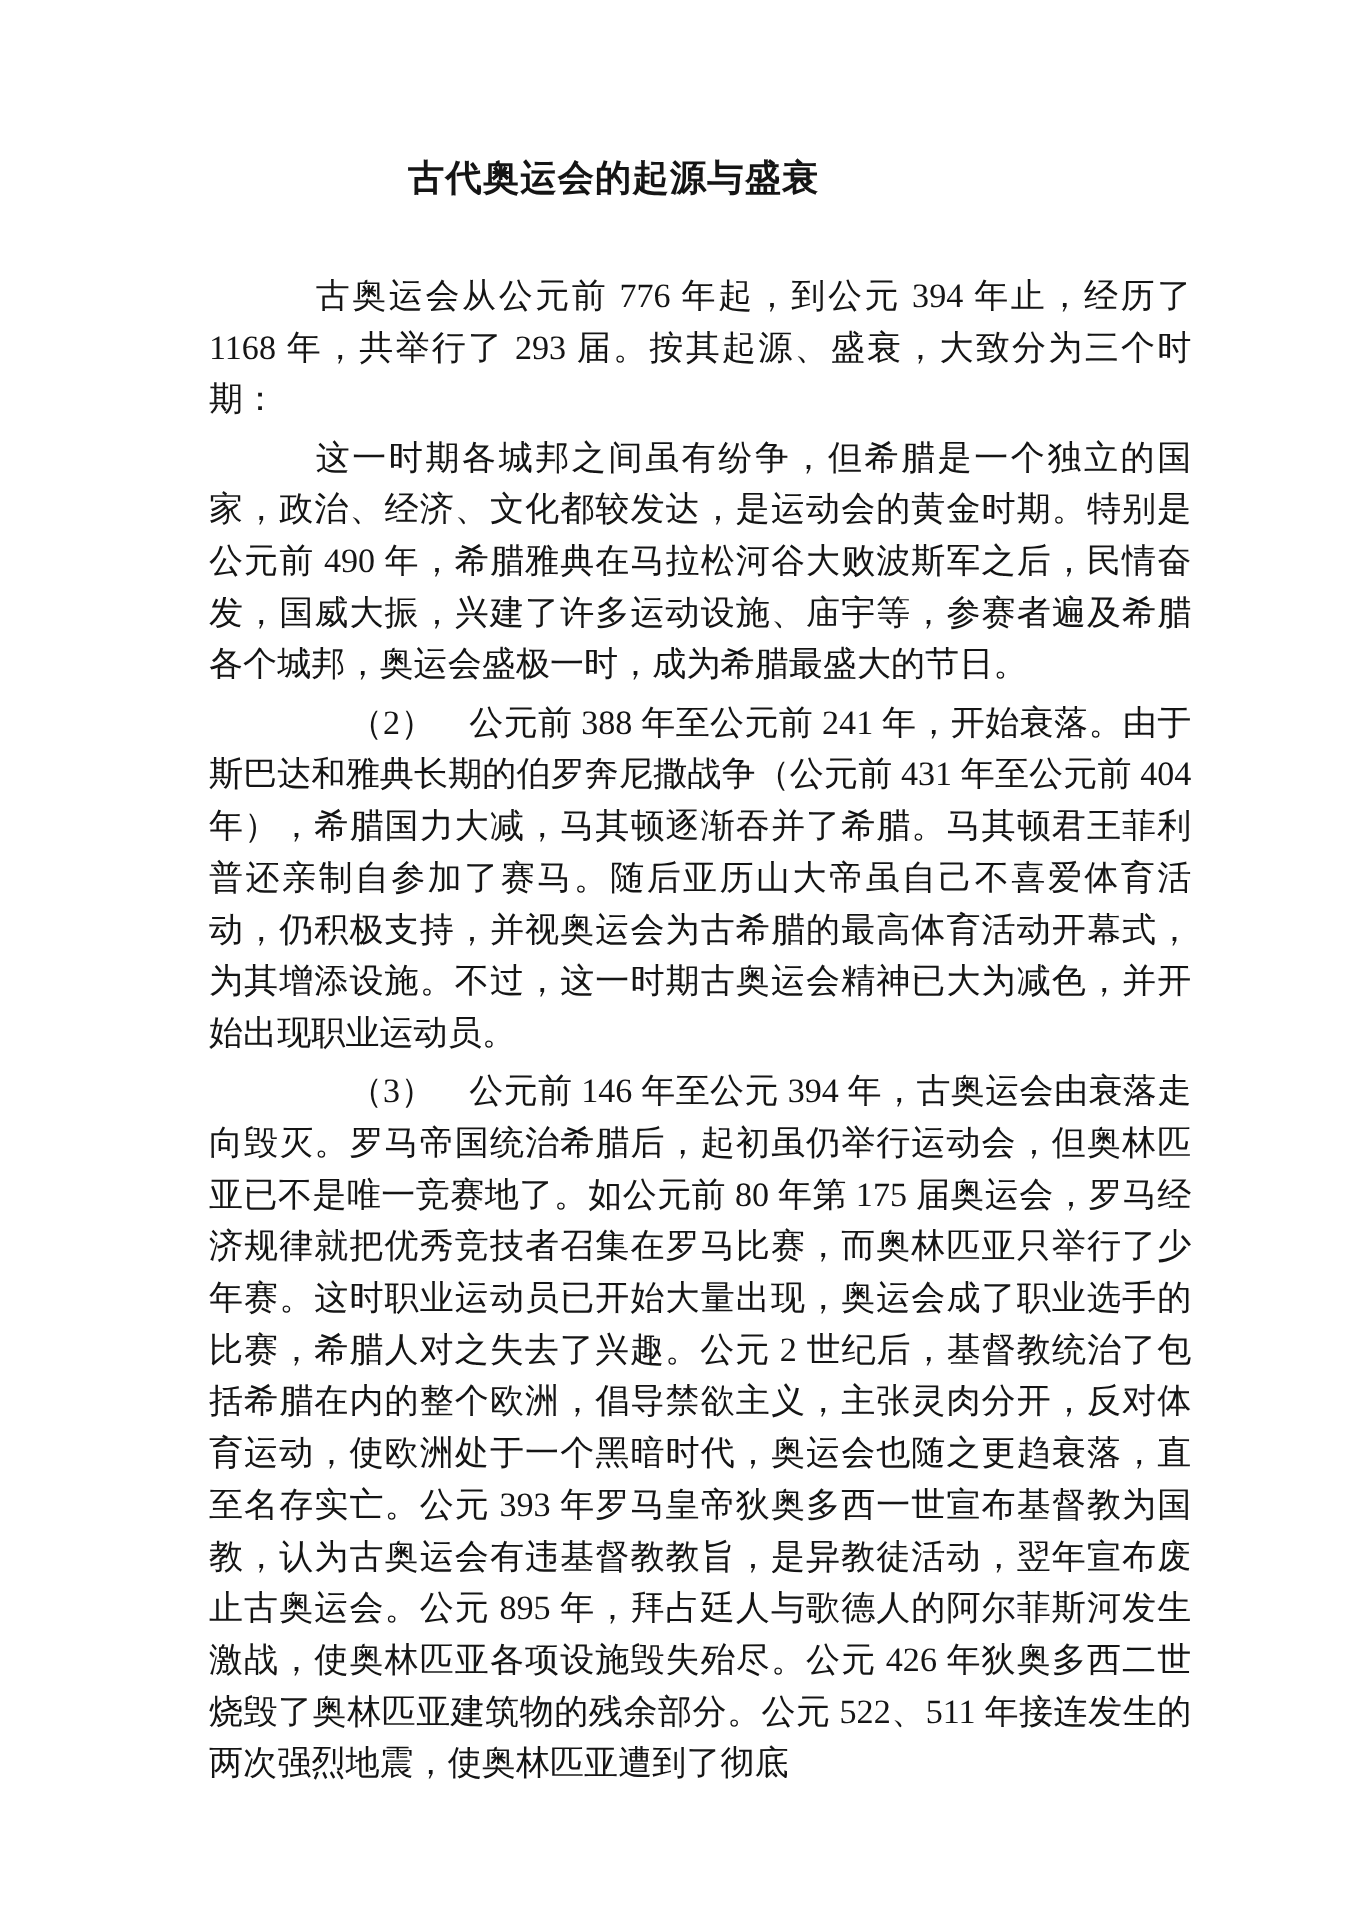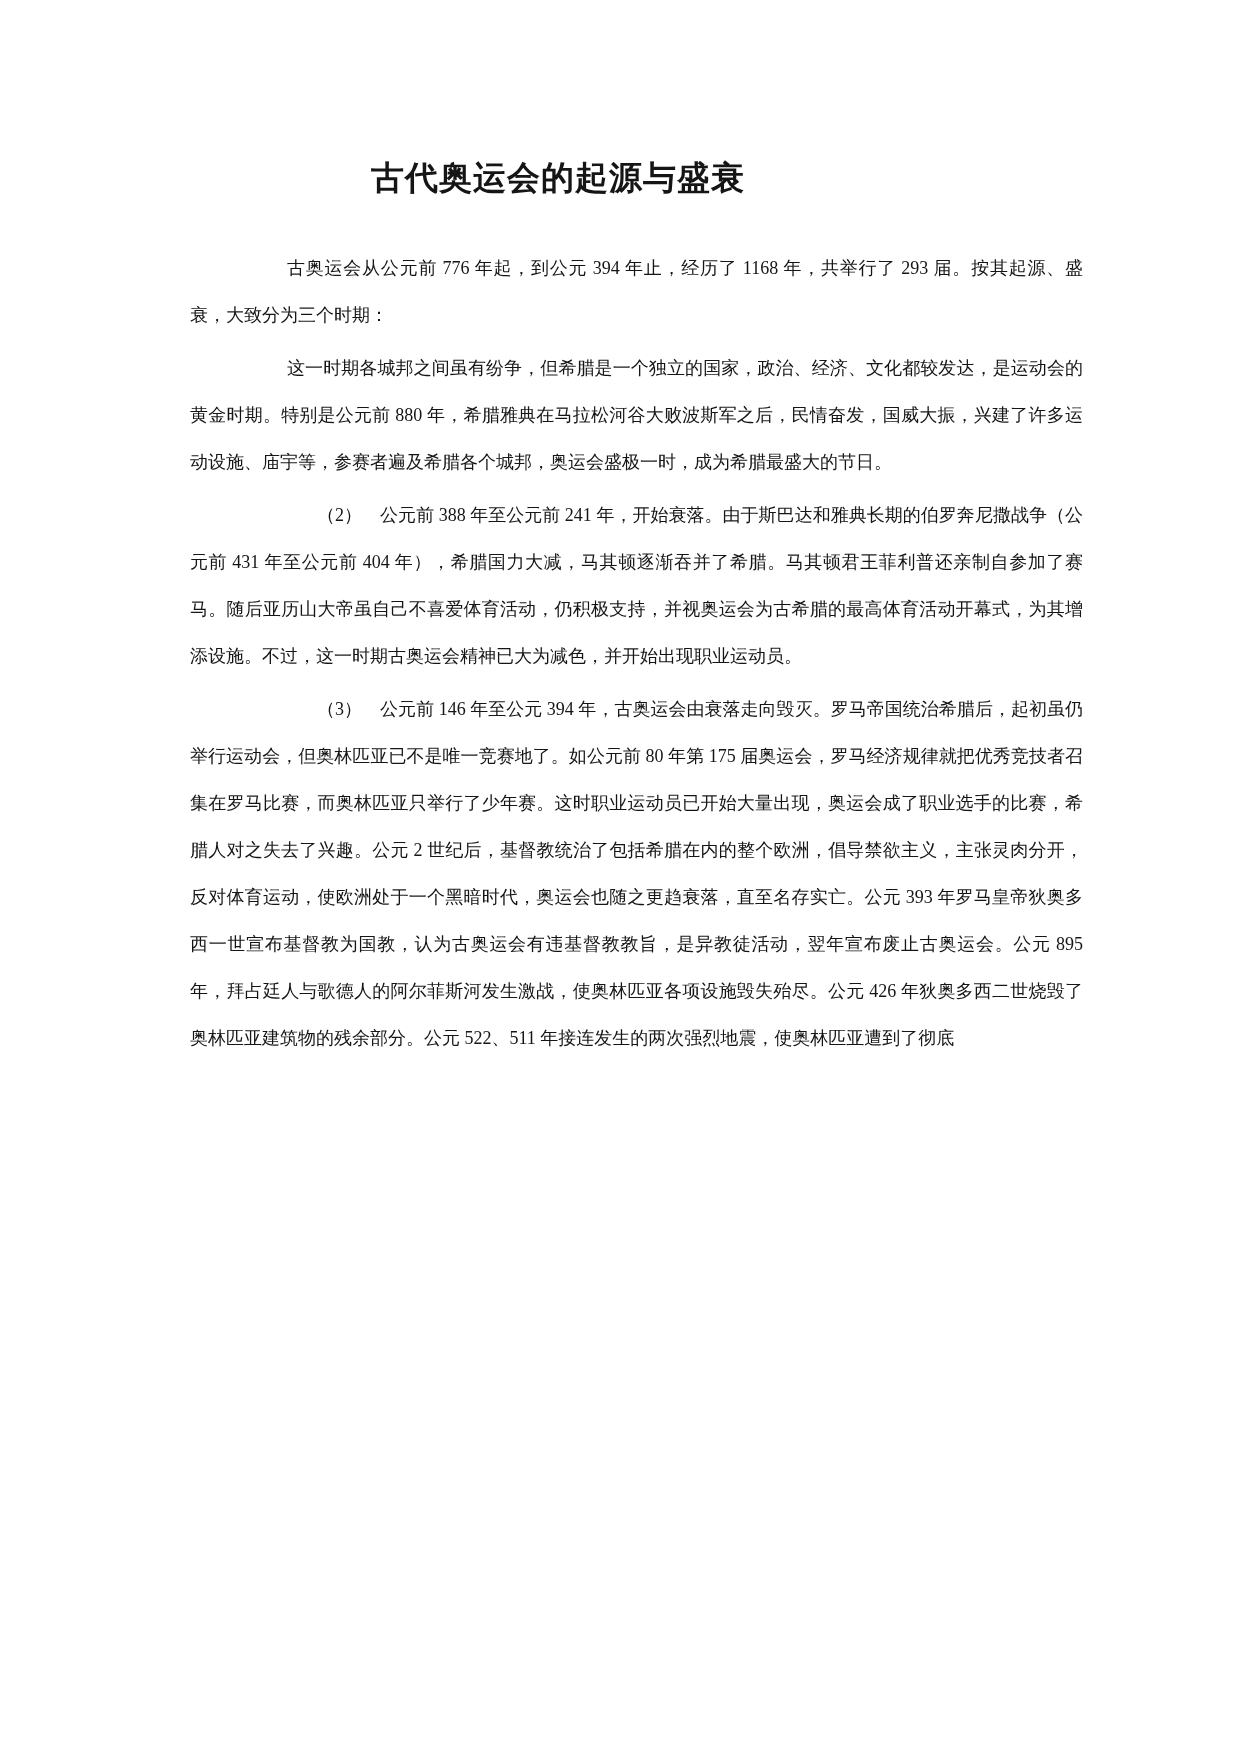--- a/index.html
+++ b/index.html
@@ -11,35 +11,35 @@
     position: relative;
     width: 1241px;
     height: 1754px;
     background: #ffffff;
     overflow: hidden;
     font-family: "Liberation Serif", "DejaVu Serif", serif;
     color: #151515;
   }
   .doc-title {
     position: absolute;
-    top: 156px;
+    top: 140px;
     left: 558px;
     transform: translateX(-50%);
     margin: 0;
     font-size: 33px;
     font-weight: 700;
     white-space: nowrap;
     letter-spacing: 1px;
   }
   .content {
     position: absolute;
     top: 245px;
     left: 190px;
     width: 893px;
-    font-size: 18px;
+    font-size: 31px;
     line-height: 47px;
     text-align: justify;
     text-justify: inter-character;
   }
   .para {
     margin: 0 0 6px 0;
   }
   .indent-body {
     text-indent: 97px;
   }
@@ -52,21 +52,21 @@
 
 <div class="page">
 
   <h1 class="doc-title">古代奥运会的起源与盛衰</h1>
 
   <div class="content">
 
     <p class="para indent-body">古奥运会从公元前 776 年起，到公元 394 年止，经历了 1168 年，共举行了 293 届。按其起源、盛衰，大致分为三个时期：</p>
 
 
-    <p class="para indent-body">这一时期各城邦之间虽有纷争，但希腊是一个独立的国家，政治、经济、文化都较发达，是运动会的黄金时期。特别是公元前 880 年，希腊雅典在马拉松河谷大败波斯军之后，民情奋发，国威大振，兴建了许多运动设施、庙宇等，参赛者遍及希腊各个城邦，奥运会盛极一时，成为希腊最盛大的节日。</p>
+    <p class="para indent-body">这一时期各城邦之间虽有纷争，但希腊是一个独立的国家，政治、经济、文化都较发达，是运动会的黄金时期。特别是公元前 490 年，希腊雅典在马拉松河谷大败波斯军之后，民情奋发，国威大振，兴建了许多运动设施、庙宇等，参赛者遍及希腊各个城邦，奥运会盛极一时，成为希腊最盛大的节日。</p>
 
     <p class="para indent-num">（2）　公元前 388 年至公元前 241 年，开始衰落。由于斯巴达和雅典长期的伯罗奔尼撒战争（公元前 431 年至公元前 404 年），希腊国力大减，马其顿逐渐吞并了希腊。马其顿君王菲利普还亲制自参加了赛马。随后亚历山大帝虽自己不喜爱体育活动，仍积极支持，并视奥运会为古希腊的最高体育活动开幕式，为其增添设施。不过，这一时期古奥运会精神已大为减色，并开始出现职业运动员。</p>
 
     <p class="para indent-num">（3）　公元前 146 年至公元 394 年，古奥运会由衰落走向毁灭。罗马帝国统治希腊后，起初虽仍举行运动会，但奥林匹亚已不是唯一竞赛地了。如公元前 80 年第 175 届奥运会，罗马经济规律就把优秀竞技者召集在罗马比赛，而奥林匹亚只举行了少年赛。这时职业运动员已开始大量出现，奥运会成了职业选手的比赛，希腊人对之失去了兴趣。公元 2 世纪后，基督教统治了包括希腊在内的整个欧洲，倡导禁欲主义，主张灵肉分开，反对体育运动，使欧洲处于一个黑暗时代，奥运会也随之更趋衰落，直至名存实亡。公元 393 年罗马皇帝狄奥多西一世宣布基督教为国教，认为古奥运会有违基督教教旨，是异教徒活动，翌年宣布废止古奥运会。公元 895 年，拜占廷人与歌德人的阿尔菲斯河发生激战，使奥林匹亚各项设施毁失殆尽。公元 426 年狄奥多西二世烧毁了奥林匹亚建筑物的残余部分。公元 522、511 年接连发生的两次强烈地震，使奥林匹亚遭到了彻底</p>
 
   </div>
 
 </div>
 
 </body></html>

